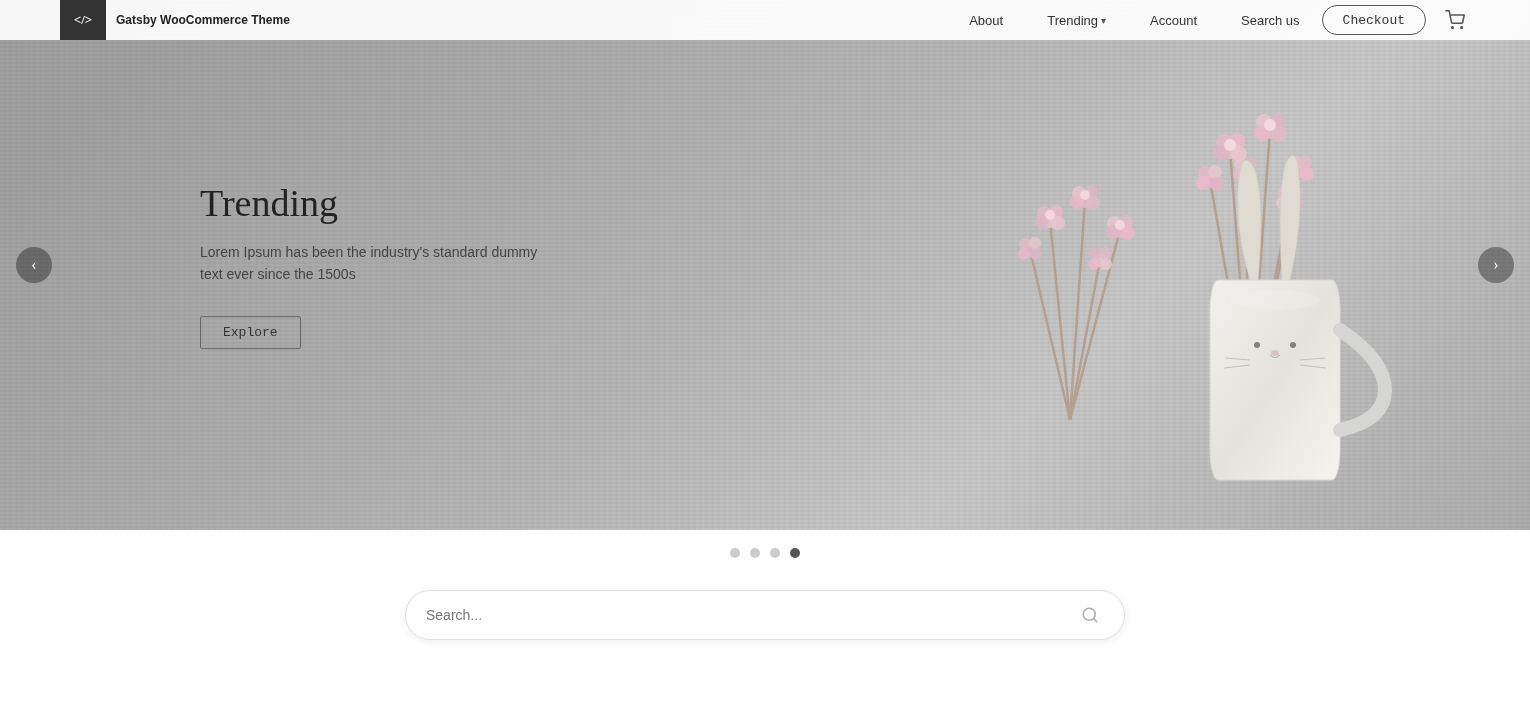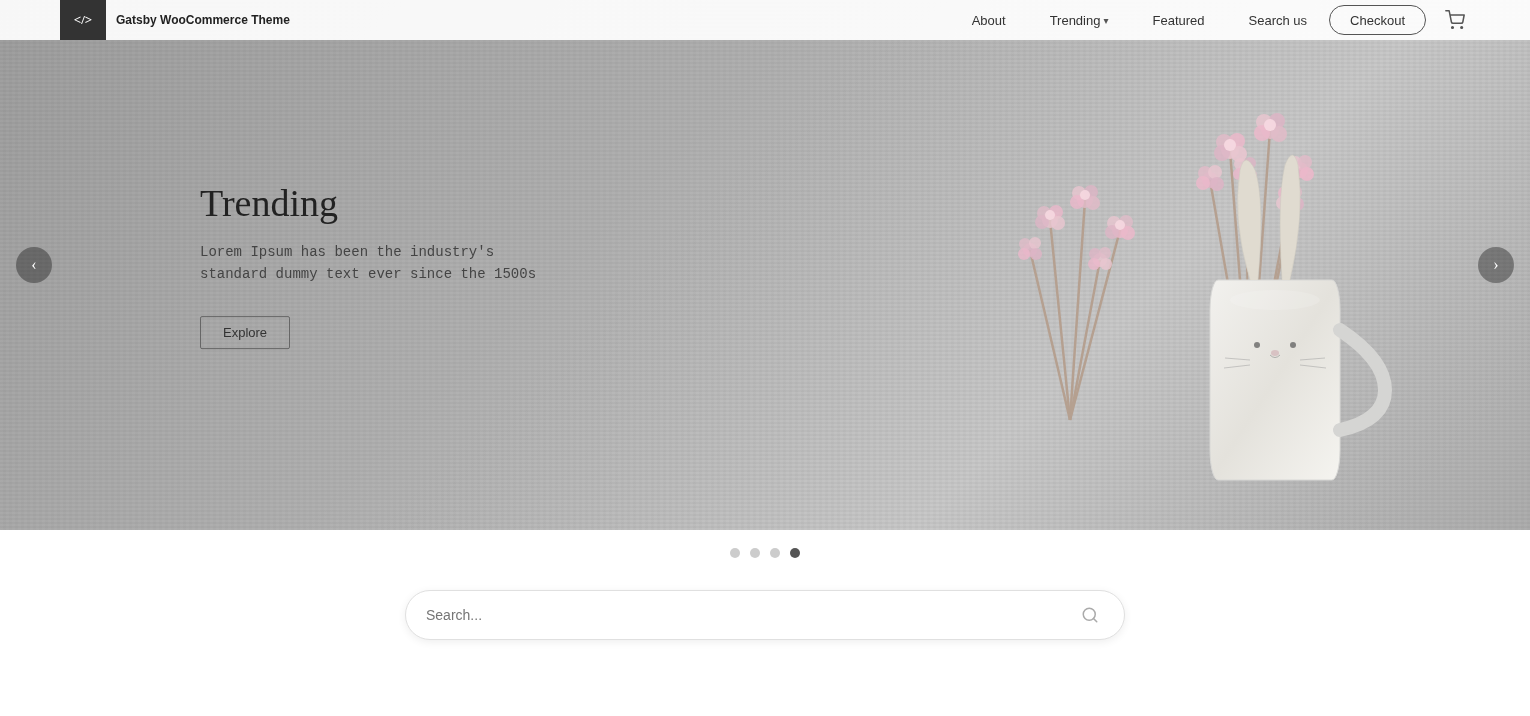--- a/index.html
+++ b/index.html
@@ -62,21 +62,21 @@
       font-size: 10px;
       color: #555;
     }
     .checkout-btn {
       border: 1.5px solid #555;
       border-radius: 20px;
       padding: 4px 20px;
       font-size: 13px;
       color: #333;
       cursor: pointer;
-      font-family: Liberation Sans, sans-serif;
+      font-family: Liberation Mono, monospace;
       background: transparent;
       height: 30px;
       display: flex;
       align-items: center;
     }
     .cart-icon-wrap {
       margin-left: 14px;
       cursor: pointer;
       display: flex;
       align-items: center;
@@ -153,30 +153,30 @@
       color: #222;
       margin-bottom: 16px;
       font-family: 'Georgia', serif;
     }
     .hero-desc {
       font-size: 14px;
       color: #444;
       line-height: 1.6;
       max-width: 360px;
       margin-bottom: 30px;
-      font-family: Liberation Mono, monospace;
+      font-family: Liberation Sans, sans-serif;
     }
     .explore-btn {
       border: 1.5px solid #666;
       background: transparent;
       padding: 8px 22px;
       font-size: 13px;
       color: #333;
       cursor: pointer;
-      font-family: Liberation Sans, sans-serif;
+      font-family: Liberation Mono, monospace;
       border-radius: 2px;
     }
 
     
     .slider-dots {
       display: flex;
       align-items: center;
       justify-content: center;
       gap: 10px;
       padding: 18px 0 12px;
@@ -240,21 +240,21 @@
 
   <nav>
     <a class="nav-item">
       <span>About</span>
     </a>
     <a class="nav-item">
       <span>Trending</span>
       <span class="dropdown-arrow">▾</span>
     </a>
     <a class="nav-item">
-      <span>Featured</span>
+      <span>Account</span>
     </a>
     <a class="nav-item">
       <span>Search us</span>
     </a>
     <button class="checkout-btn">Checkout</button>
     <div class="cart-icon-wrap">
       <svg width="20" height="20" viewBox="0 0 24 24" fill="none" stroke="#555" stroke-width="1.8" stroke-linecap="round" stroke-linejoin="round">
         <circle cx="9" cy="21" r="1"></circle>
         <circle cx="20" cy="21" r="1"></circle>
         <path d="M1 1h4l2.68 13.39a2 2 0 0 0 2 1.61h9.72a2 2 0 0 0 2-1.61L23 6H6"></path>

